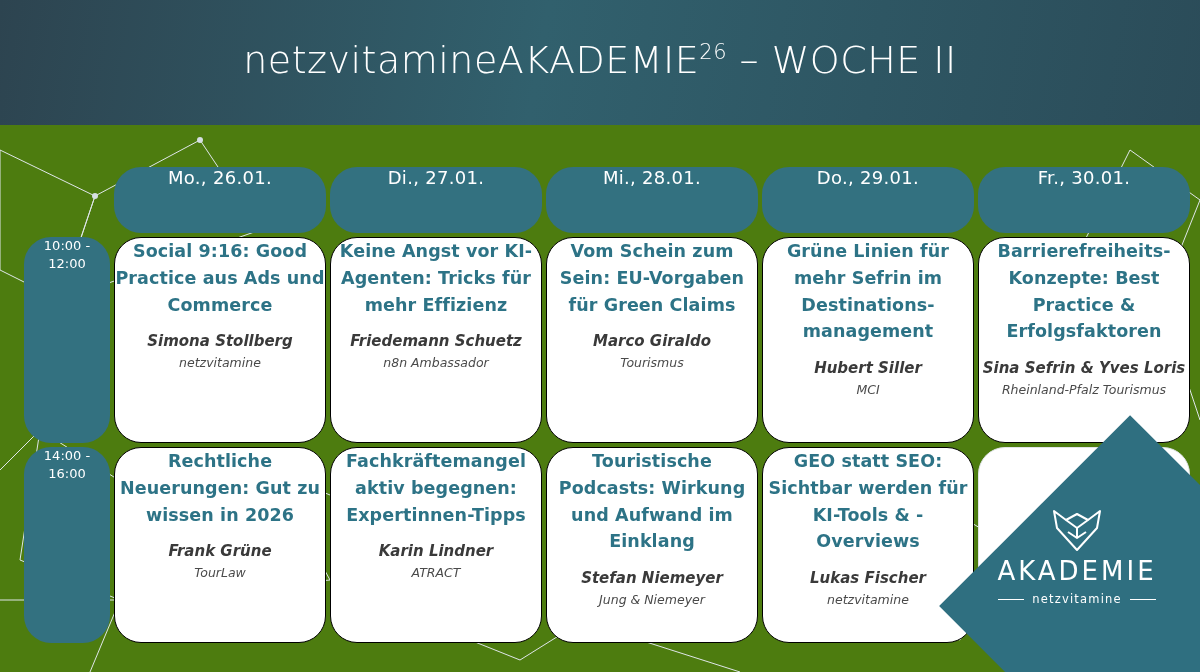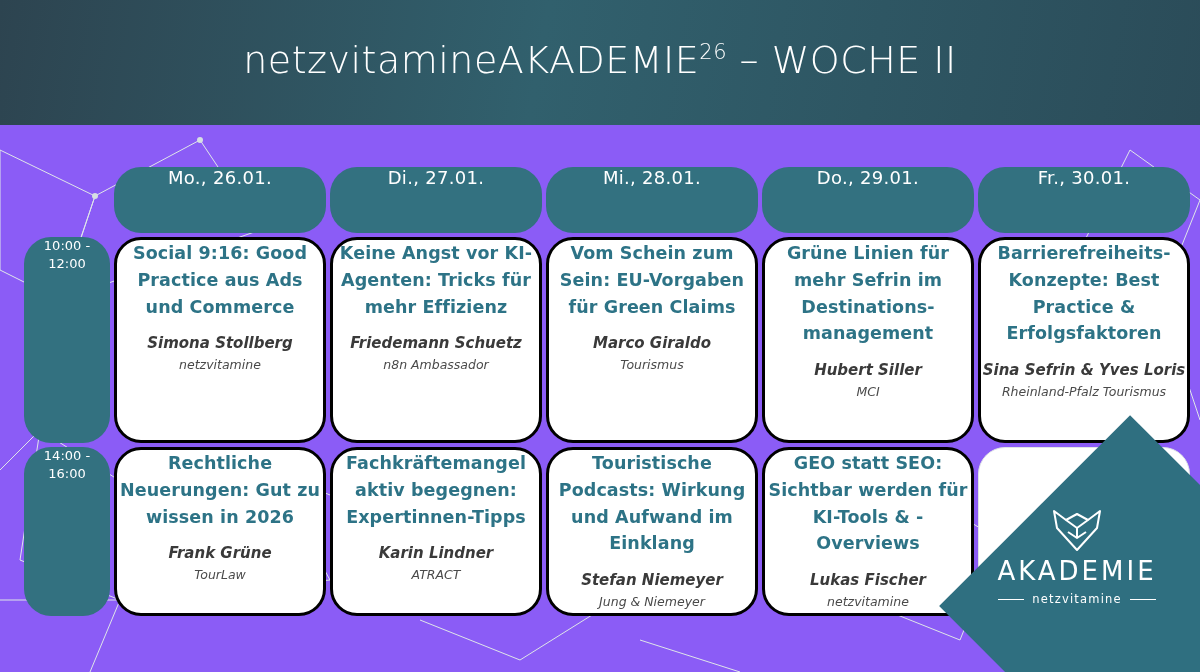--- a/index.html
+++ b/index.html
@@ -6,21 +6,21 @@
   html, body {
     margin: 0; padding: 0;
     width: 1200px; height: 672px;
     background: #ffffff;
     font-family: "DejaVu Sans", sans-serif;
     overflow: hidden;
   }
   #page {
     position: relative;
     width: 1200px; height: 672px;
-    background: #8b5cf6;
+    background: #4d7c0f;
     overflow: hidden;
   }
 
   
   .bg-net {
     position: absolute; inset: 0;
     z-index: 0;
     pointer-events: none;
   }
 
@@ -87,21 +87,21 @@
     color: #ffffff;
     font-size: 13px;
     font-weight: 400;
     text-align: center;
     vertical-align: middle;
     line-height: 1.35;
   }
 
   td.session {
     background: #ffffff;
-    border: 3px solid #000000;
+    border: 1px solid #000000;
     padding: 14px 10px 10px 10px;
     text-align: center;
     height: 206px;
   }
   td.session.empty { background: #ffffff; border: 1px solid #dfe4e6; }
 
   .s-title {
     color: #2d7386;
     font-size: 17.5px;
     font-weight: 700;
@@ -118,21 +118,21 @@
   }
   .s-org {
     margin-top: 3px;
     color: #4a4a4a;
     font-size: 12.5px;
     font-style: italic;
     font-weight: 400;
     line-height: 1.3;
   }
   
-  tr.row-pm td.session { height: 169px; }
+  tr.row-pm td.session { height: 196px; }
 
   
   .logo-badge {
     position: absolute;
     right: -58px;
     bottom: -52px;
     width: 270px;
     height: 250px;
     background: #2f6f80;
     transform: rotate(-45deg);

